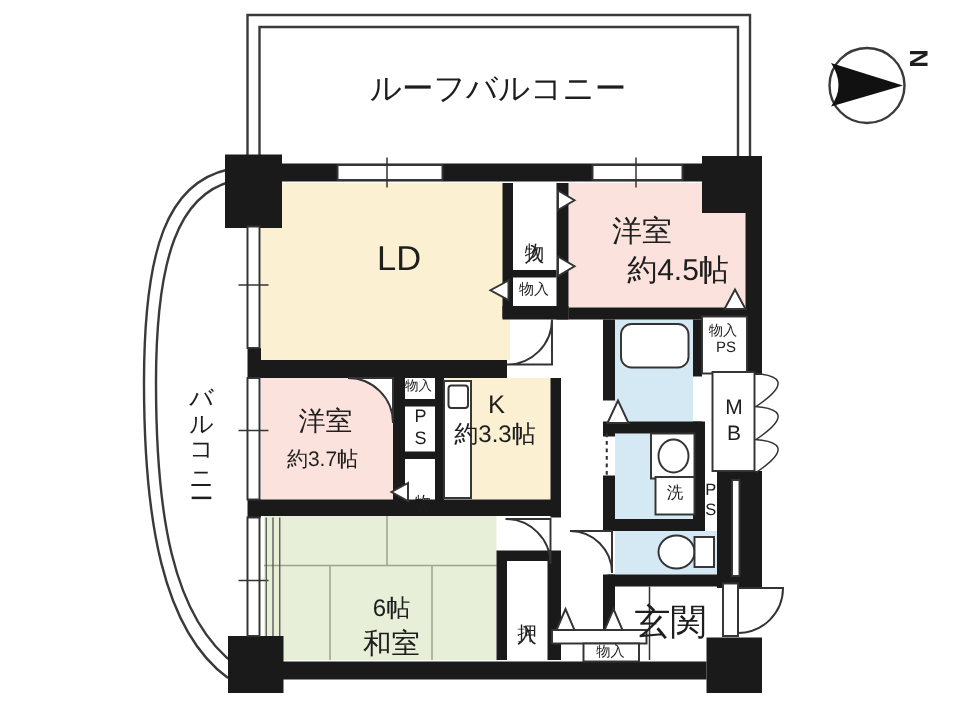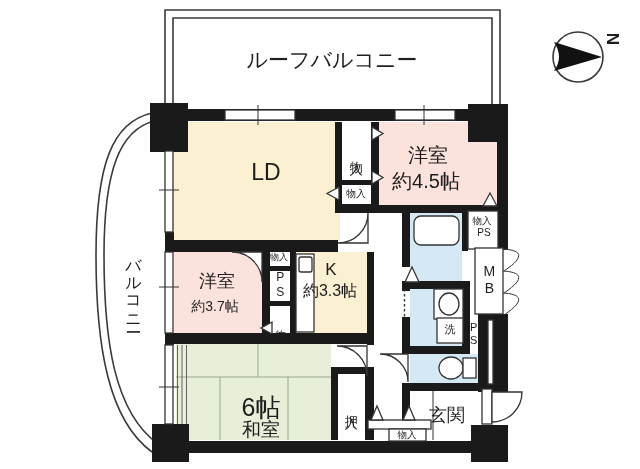--- a/index.html
+++ b/index.html
@@ -144,32 +144,32 @@
     <path d="M554 42 Q564 57 554 71 L602 57 Z" fill="#111"></path>
   </g>
 </svg>
 
   <span class="lbl" style="left:332px;top:60px;font-size:21px;">ルーフバルコニー</span>
   <span class="lbl v" style="left:133px;top:286px;font-size:16px;">バルコニー</span>
 
   <span class="lbl" style="left:266px;top:172px;font-size:23px;">LD</span>
 
   <span class="lbl" style="left:428px;top:155px;font-size:20px;">洋室</span>
-  <span class="lbl" style="left:426px;top:181px;font-size:20px;">約4.5帖</span>
+  <span class="lbl" style="left:452px;top:181px;font-size:20px;">約4.5帖</span>
 
   <span class="lbl" style="left:217px;top:281px;font-size:18px;">洋室</span>
   <span class="lbl" style="left:215px;top:306px;font-size:14px;">約3.7帖</span>
 
   <span class="lbl" style="left:261px;top:382px;font-size:19px;margin-top:48px;">和室</span>
-  <span class="lbl" style="left:261px;top:407px;font-size:25px;">6帖</span>
+  <span class="lbl" style="left:261px;top:407px;font-size:16px;">6帖</span>
 
   <span class="lbl" style="left:331px;top:270px;font-size:17px;">K</span>
   <span class="lbl" style="left:330px;top:291px;font-size:16px;">約3.3帖</span>
 
-  <span class="lbl" style="left:447px;top:415px;font-size:18px;">玄関</span>
+  <span class="lbl" style="left:447px;top:415px;font-size:24px;">玄関</span>
 
   <span class="lbl v" style="left:356px;top:152px;font-size:13px;">物入</span>
   <span class="lbl" style="left:356px;top:194px;font-size:10px;">物入</span>
   <span class="lbl" style="left:279px;top:258px;font-size:9px;">物入</span>
   <span class="lbl v" style="left:280px;top:285px;font-size:12px;">PS</span>
   <span class="lbl v" style="left:280px;top:322px;font-size:11px;">物入</span>
   <span class="lbl" style="left:482px;top:221px;font-size:9.5px;">物入</span>
   <span class="lbl" style="left:484px;top:233px;font-size:10px;">PS</span>
   <span class="lbl v" style="left:489px;top:280px;font-size:14px;">MB</span>
   <span class="lbl v" style="left:473px;top:334px;font-size:11px;">PS</span>

